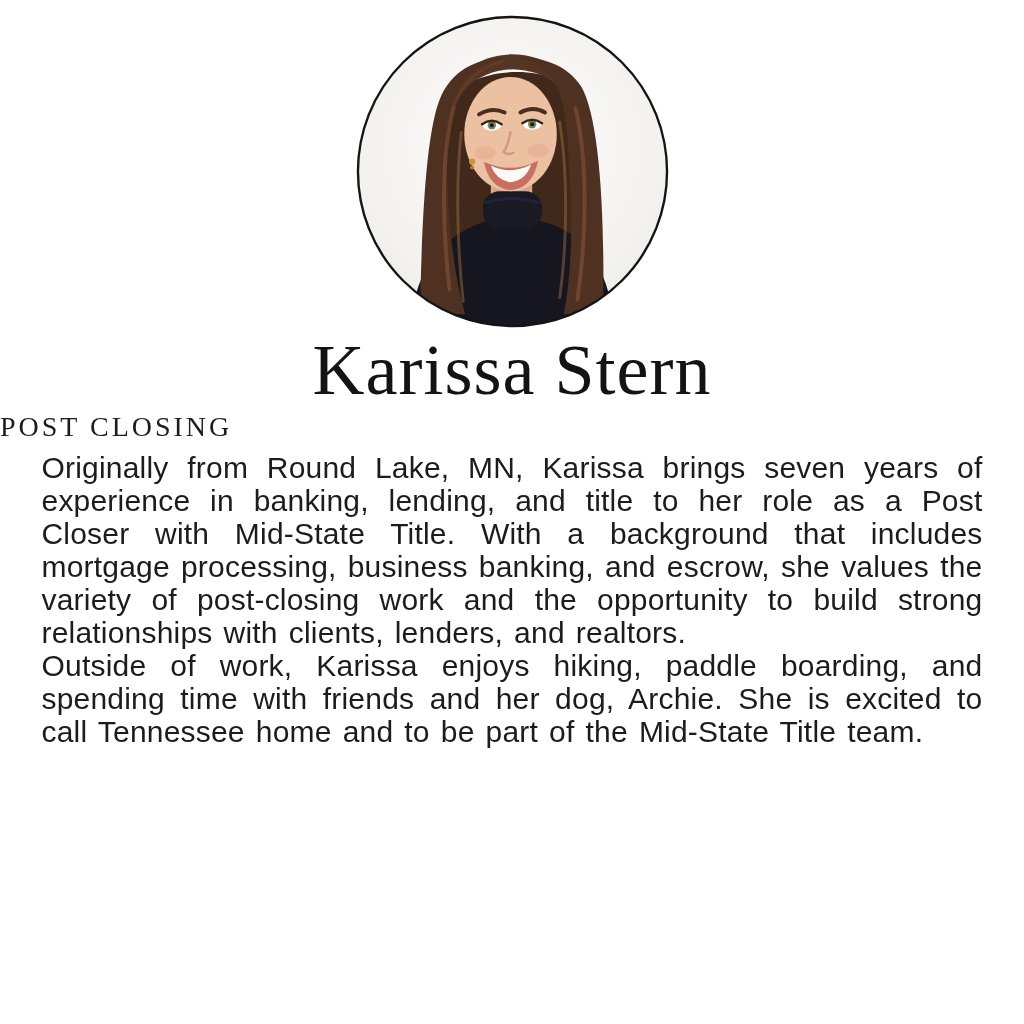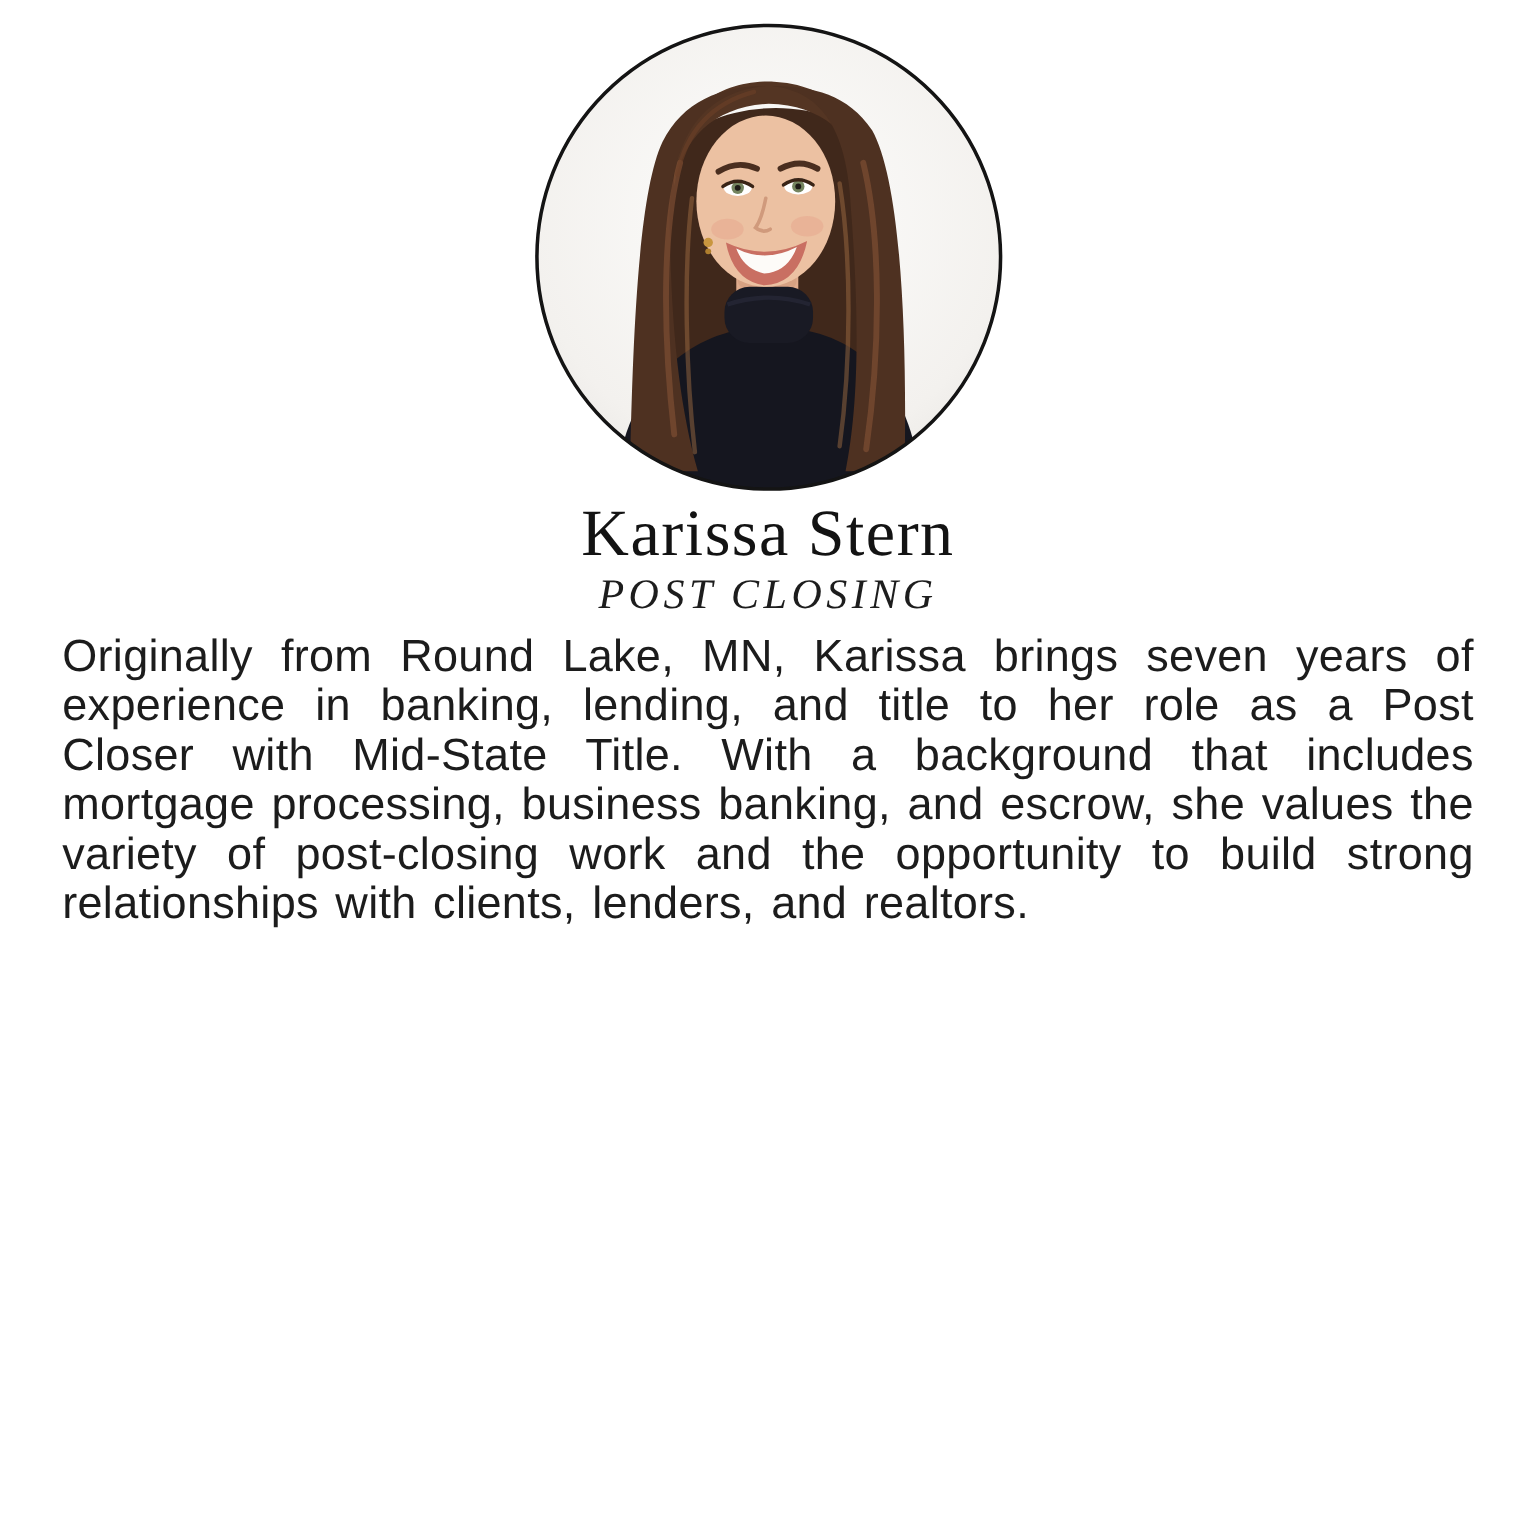--- a/index.html
+++ b/index.html
@@ -23,35 +23,33 @@
   .photo-wrap svg {
     display: block;
     width: 315px;
     height: 315px;
   }
   .name {
     margin: 4px 0 0 0;
     text-align: center;
     font-family: "Liberation Serif", "DejaVu Serif", serif;
     font-weight: 400;
-    font-size: 44px;
+    font-size: 72px;
     line-height: 1.05;
     letter-spacing: 1px;
     color: #131313;
   }
   .role {
     margin: 4px 0 0 0;
-    text-align: center;
     font-family: "Liberation Serif", "DejaVu Serif", serif;
     font-weight: 400;
     font-size: 28px;
     line-height: 1.0;
     letter-spacing: 3px;
     color: #1d1d1d;
-    font-style: italic;
   }
   .bio {
     width: 941px;
     margin: 10px auto 0 auto;
     color: #1c1c1c;
     font-size: 30px;
     line-height: 33px;
     letter-spacing: 0.2px;
     word-spacing: 2.5px;
     text-align: justify;
@@ -132,15 +130,16 @@
 
       <circle cx="160" cy="160" r="157" fill="none" stroke="#141414" stroke-width="2.4"></circle>
     </svg>
   </div>
 
   <h1 class="name">Karissa Stern</h1>
   <h2 class="role">POST CLOSING</h2>
 
   <div class="bio">
     <p>Originally from Round Lake, MN, Karissa brings seven years of experience in banking, lending, and title to her role as a Post Closer with Mid-State Title. With a background that includes mortgage processing, business banking, and escrow, she values the variety of post-closing work and the opportunity to build strong relationships with clients, lenders, and realtors.</p>
+    <p>Outside of work, Karissa enjoys hiking, paddle boarding, and spending time with friends and her dog, Archie. She is excited to call Tennessee home and to be part of the Mid-State Title team.</p>
   </div>
 
 </div>
 
 </body></html>

